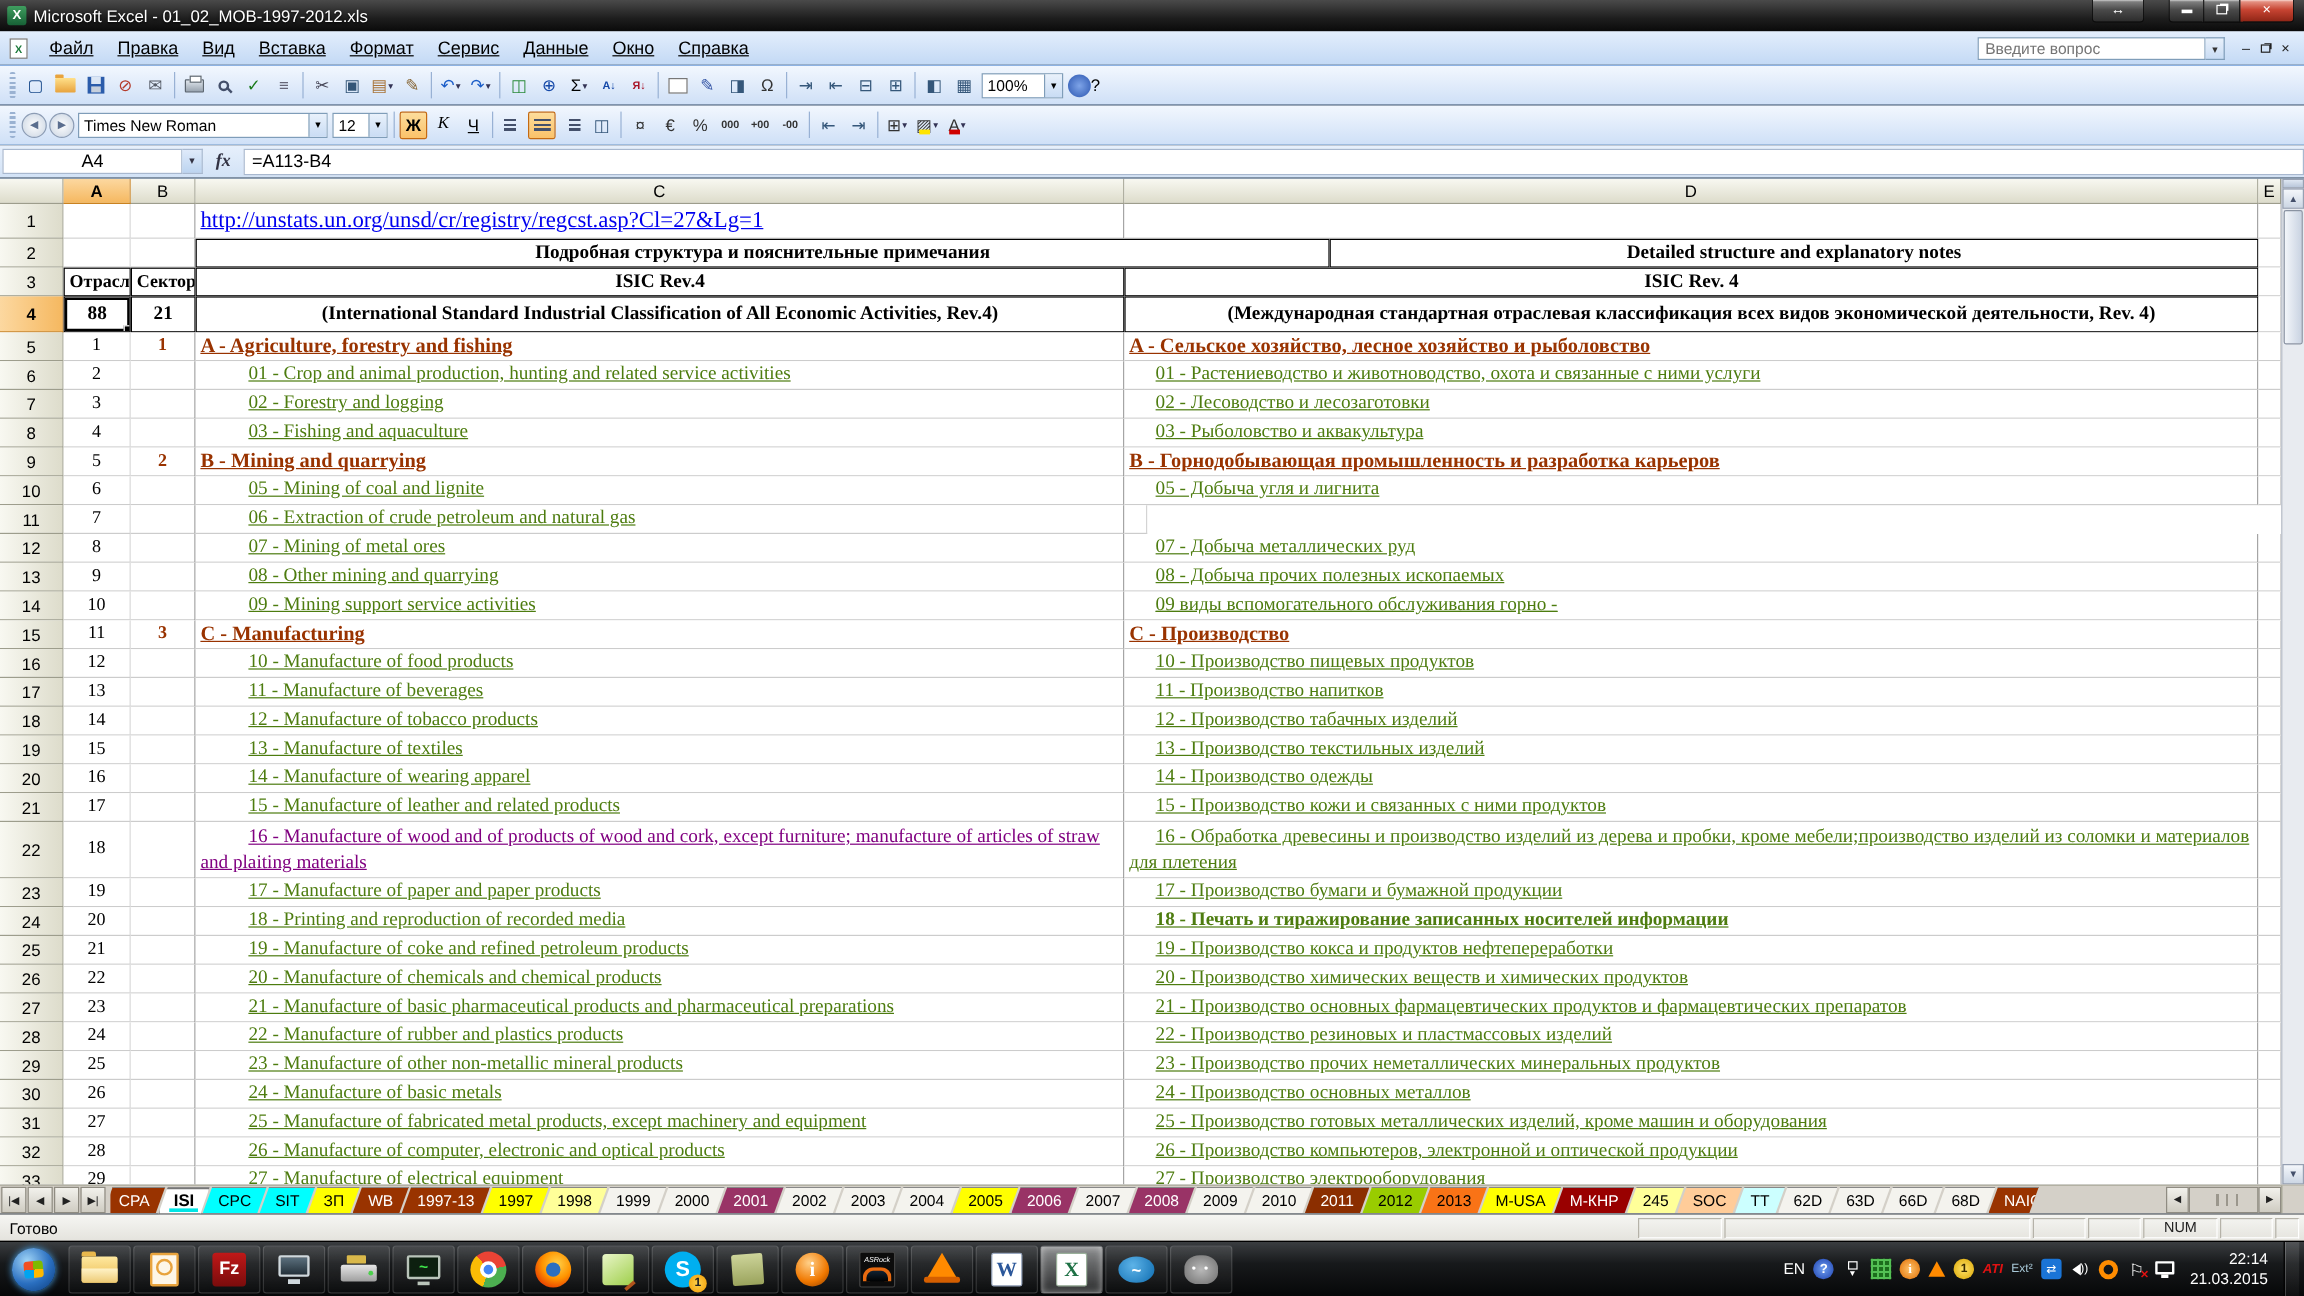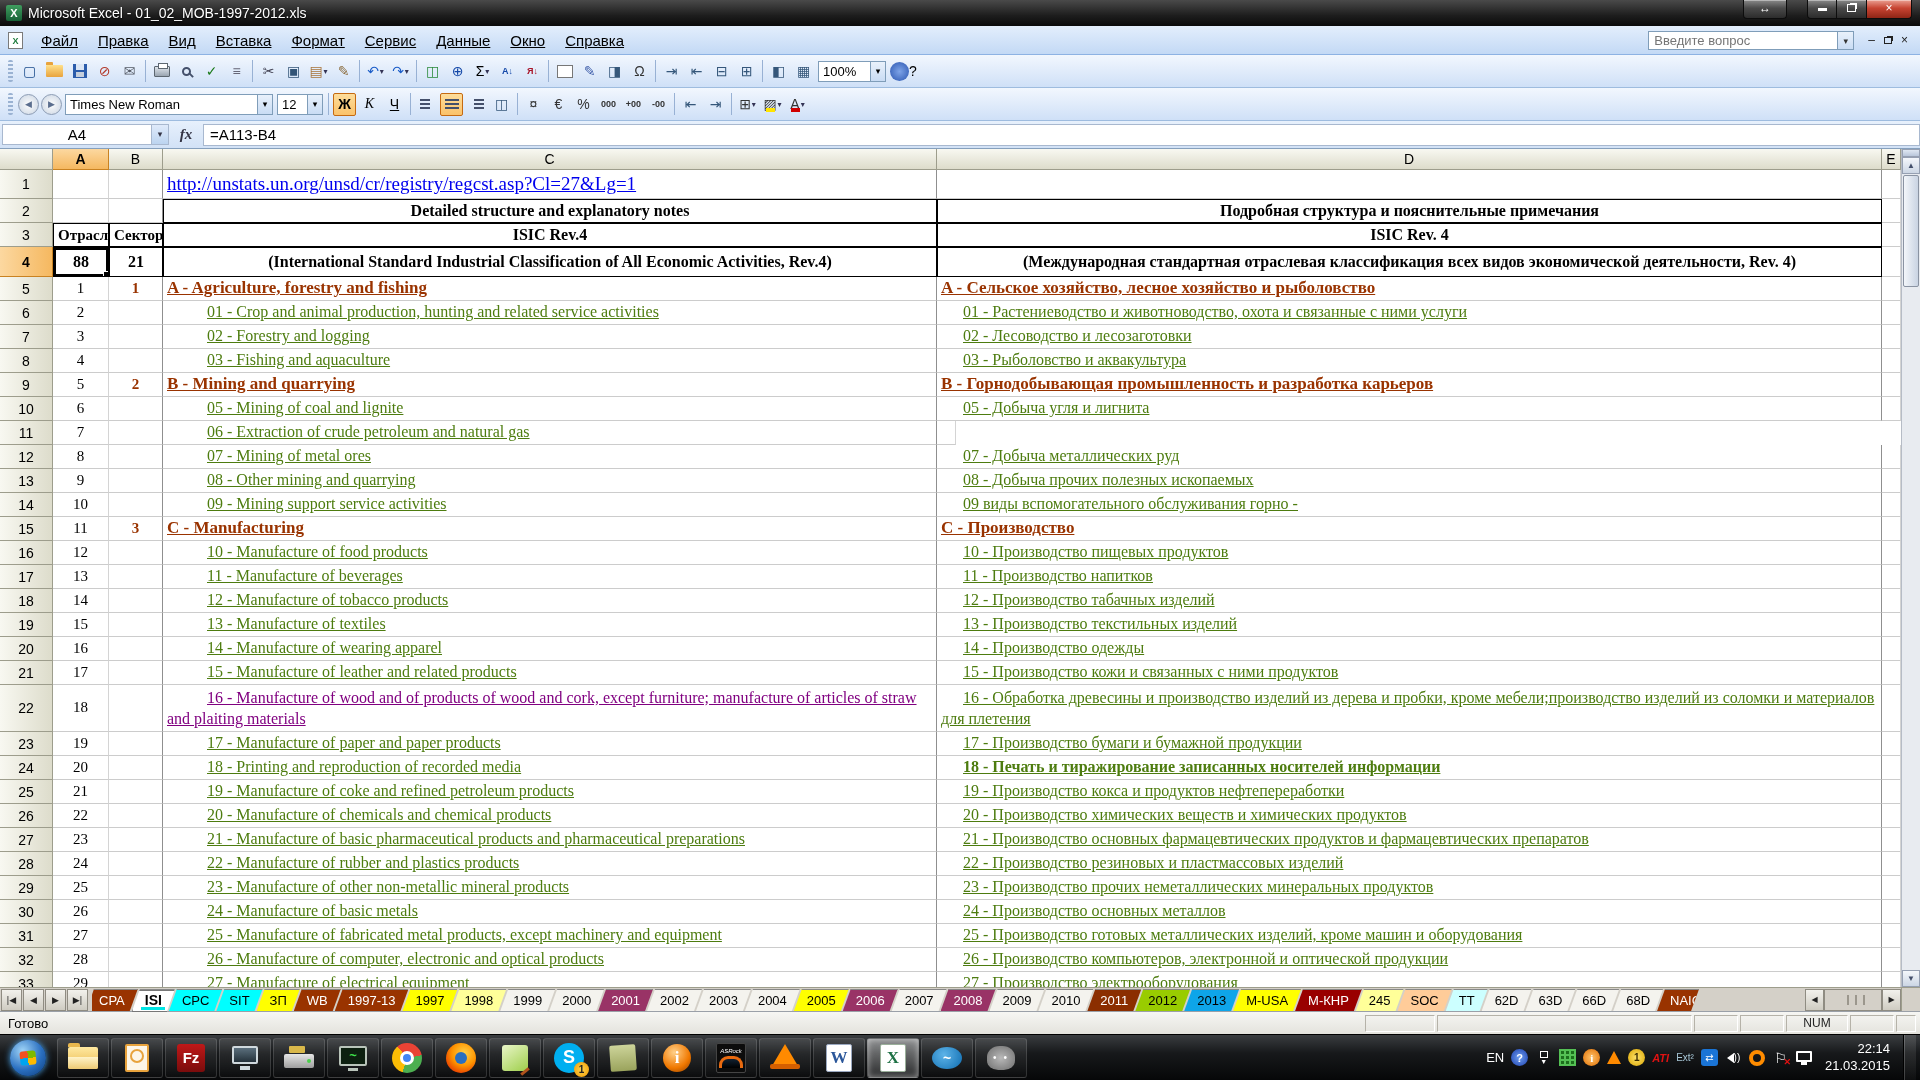--- a/index.html
+++ b/index.html
@@ -436,22 +436,22 @@
           <div class="cell col-a" style="width: 56px; line-height: 27px;"></div>
           <div class="cell col-b cb" style="width: 54px; line-height: 27px;"></div>
           <div class="cell col-c s-url cb" style="width: 774px; line-height: 27px;"><span class="ctext">http://unstats.un.org/unsd/cr/registry/regcst.asp?Cl=27&amp;Lg=1</span></div>
           <div class="cell col-d cb" style="width: 945px; line-height: 27px;"></div>
           <div class="cell col-e" style="width: 19px; line-height: 27px;"></div>
         </div>
         <div class="grow" style="height: 24px;">
           <div class="rh" style="width: 53px;">2</div>
           <div class="cell col-a" style="width: 56px; line-height: 22px;"></div>
           <div class="cell col-b cb" style="width: 54px; line-height: 22px;"></div>
+          <div class="cell col-d s-tb bk cb" style="width: 945px; line-height: 22px;"><span class="ctext">Подробная структура и пояснительные примечания</span></div>
           <div class="cell col-c s-tb bk cb" style="width: 774px; line-height: 22px;"><span class="ctext">Detailed structure and explanatory notes</span></div>
-          <div class="cell col-d s-tb bk cb" style="width: 945px; line-height: 22px;"><span class="ctext">Подробная структура и пояснительные примечания</span></div>
           <div class="cell col-e" style="width: 19px; line-height: 22px;"></div>
         </div>
         <div class="grow" style="height: 24px;">
           <div class="rh" style="width: 53px;">3</div>
           <div class="cell col-a s-hb bk" style="width: 56px; line-height: 22px;"><span class="ctext">Отрасль</span></div>
           <div class="cell col-b s-hb bk cb" style="width: 54px; line-height: 22px;"><span class="ctext">Сектор</span></div>
           <div class="cell col-c s-tb bk cb" style="width: 774px; line-height: 22px;"><span class="ctext">ISIC Rev.4</span></div>
           <div class="cell col-d s-tb bk cb" style="width: 945px; line-height: 22px;"><span class="ctext">ISIC Rev. 4</span></div>
           <div class="cell col-e" style="width: 19px; line-height: 22px;"></div>
         </div>
@@ -728,21 +728,21 @@
         <div class="stab" style="background: rgb(244, 243, 238);"><span class="stab-label" style="color: rgb(0, 0, 0);">2003</span></div>
         <div class="stab" style="background: rgb(244, 243, 238);"><span class="stab-label" style="color: rgb(0, 0, 0);">2004</span></div>
         <div class="stab" style="background: rgb(255, 255, 0);"><span class="stab-label" style="color: rgb(0, 0, 0);">2005</span></div>
         <div class="stab" style="background: rgb(153, 51, 102);"><span class="stab-label" style="color: rgb(255, 255, 255);">2006</span></div>
         <div class="stab" style="background: rgb(244, 243, 238);"><span class="stab-label" style="color: rgb(0, 0, 0);">2007</span></div>
         <div class="stab" style="background: rgb(153, 51, 102);"><span class="stab-label" style="color: rgb(255, 255, 255);">2008</span></div>
         <div class="stab" style="background: rgb(244, 243, 238);"><span class="stab-label" style="color: rgb(0, 0, 0);">2009</span></div>
         <div class="stab" style="background: rgb(244, 243, 238);"><span class="stab-label" style="color: rgb(0, 0, 0);">2010</span></div>
         <div class="stab" style="background: rgb(139, 46, 0);"><span class="stab-label" style="color: rgb(255, 255, 255);">2011</span></div>
         <div class="stab" style="background: rgb(153, 204, 0);"><span class="stab-label" style="color: rgb(0, 0, 0);">2012</span></div>
-        <div class="stab" style="background: #0ea5e9;"><span class="stab-label" style="color: rgb(0, 0, 0);">2013</span></div>
+        <div class="stab" style="background: #f97316;"><span class="stab-label" style="color: rgb(0, 0, 0);">2013</span></div>
         <div class="stab" style="background: rgb(255, 255, 0);"><span class="stab-label" style="color: rgb(0, 0, 0);">M-USA</span></div>
         <div class="stab" style="background: rgb(153, 0, 0);"><span class="stab-label" style="color: rgb(255, 255, 255);">M-КНР</span></div>
         <div class="stab" style="background: rgb(255, 255, 153);"><span class="stab-label" style="color: rgb(0, 0, 0);">245</span></div>
         <div class="stab" style="background: rgb(255, 204, 153);"><span class="stab-label" style="color: rgb(0, 0, 0);">SOC</span></div>
         <div class="stab" style="background: rgb(204, 255, 255);"><span class="stab-label" style="color: rgb(0, 0, 0);">TT</span></div>
         <div class="stab" style="background: rgb(244, 243, 238);"><span class="stab-label" style="color: rgb(0, 0, 0);">62D</span></div>
         <div class="stab" style="background: rgb(244, 243, 238);"><span class="stab-label" style="color: rgb(0, 0, 0);">63D</span></div>
         <div class="stab" style="background: rgb(244, 243, 238);"><span class="stab-label" style="color: rgb(0, 0, 0);">66D</span></div>
         <div class="stab" style="background: rgb(244, 243, 238);"><span class="stab-label" style="color: rgb(0, 0, 0);">68D</span></div>
         <div class="stab stab-clip" style="background: rgb(153, 51, 0);"><span class="stab-label" style="color: rgb(255, 255, 255);">NAIC</span></div>

